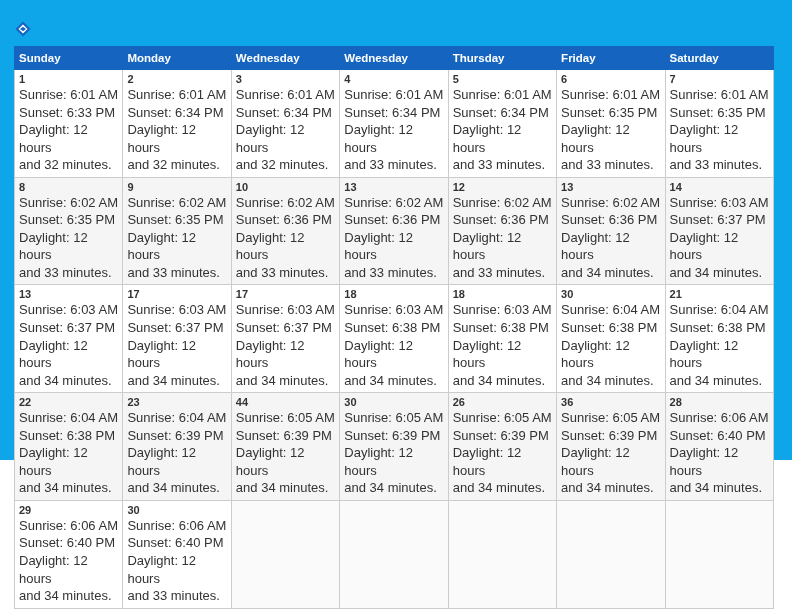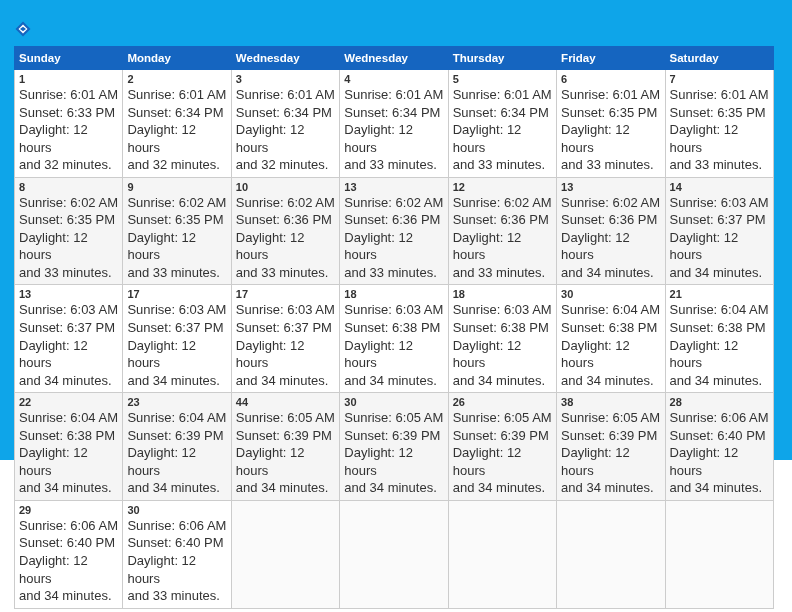--- a/index.html
+++ b/index.html
@@ -314,21 +314,21 @@
 and 34 minutes.</div>
           </td>
           <td>
             <span class="day-num">26</span>
             <div class="day-detail" style="white-space: pre-line;">Sunrise: 6:05 AM
 Sunset: 6:39 PM
 Daylight: 12 hours
 and 34 minutes.</div>
           </td>
           <td>
-            <span class="day-num">38</span>
+            <span class="day-num">36</span>
             <div class="day-detail" style="white-space: pre-line;">Sunrise: 6:05 AM
 Sunset: 6:39 PM
 Daylight: 12 hours
 and 34 minutes.</div>
           </td>
           <td>
             <span class="day-num">28</span>
             <div class="day-detail" style="white-space: pre-line;">Sunrise: 6:06 AM
 Sunset: 6:40 PM
 Daylight: 12 hours

